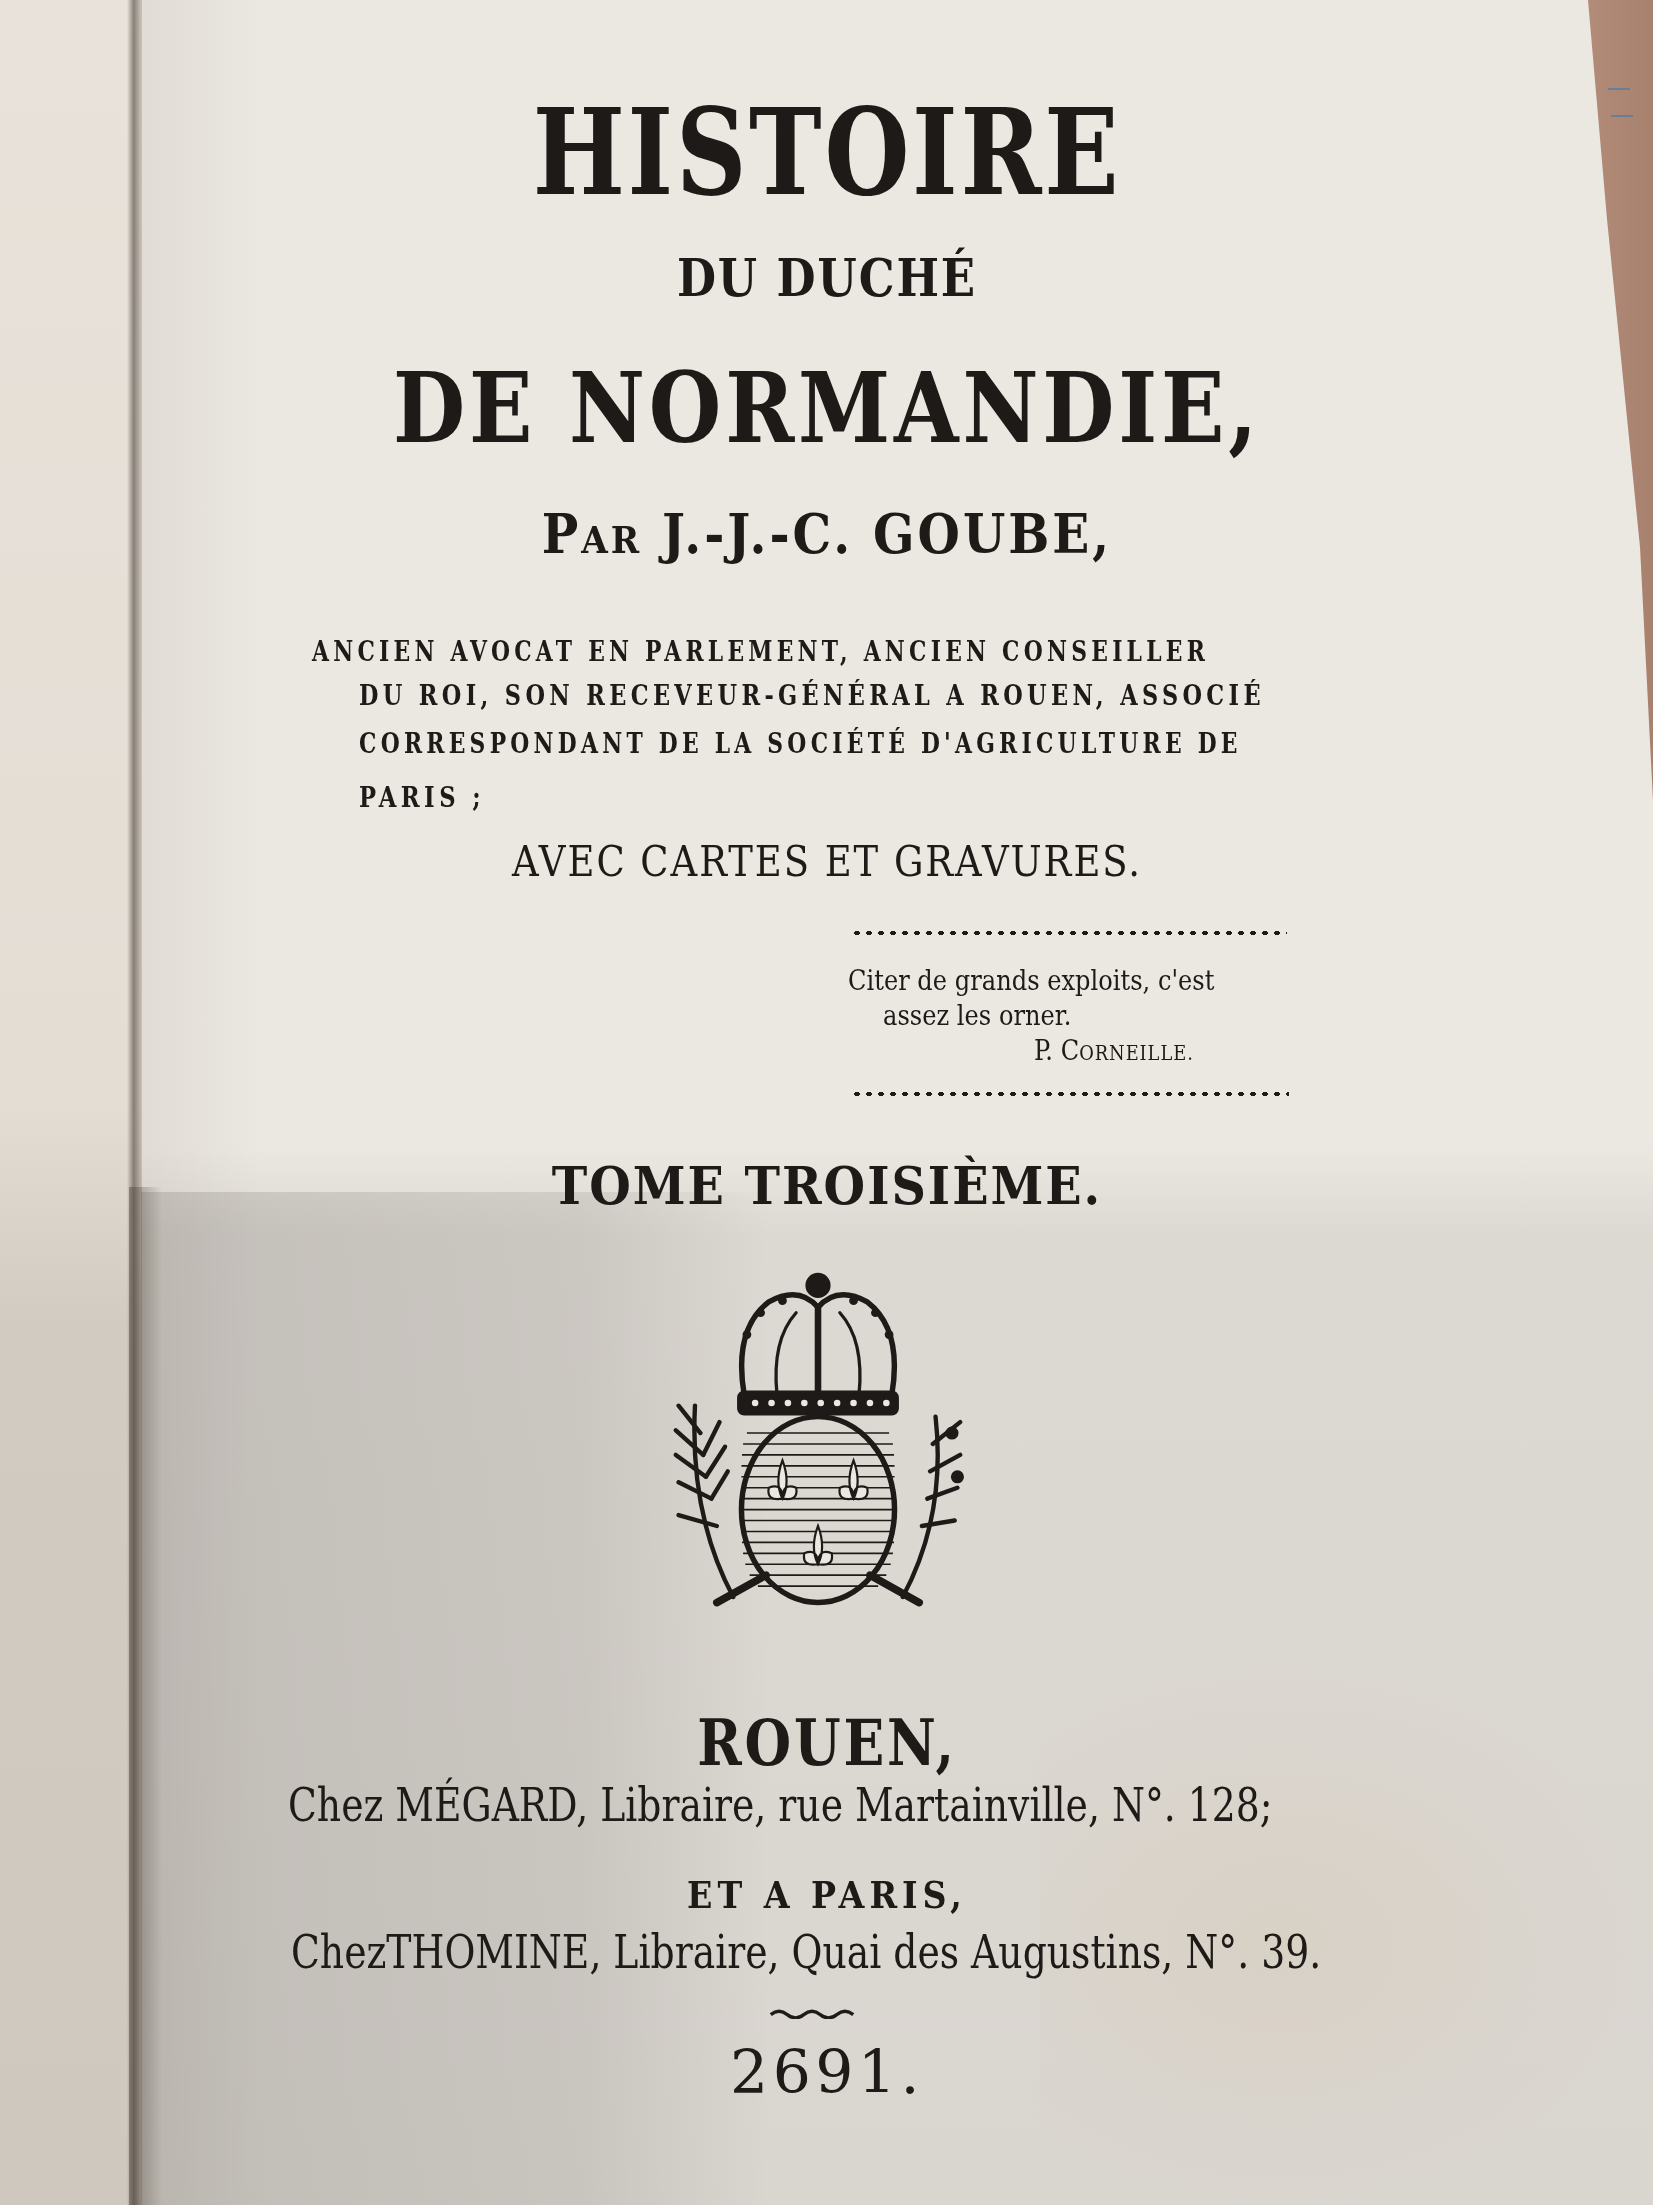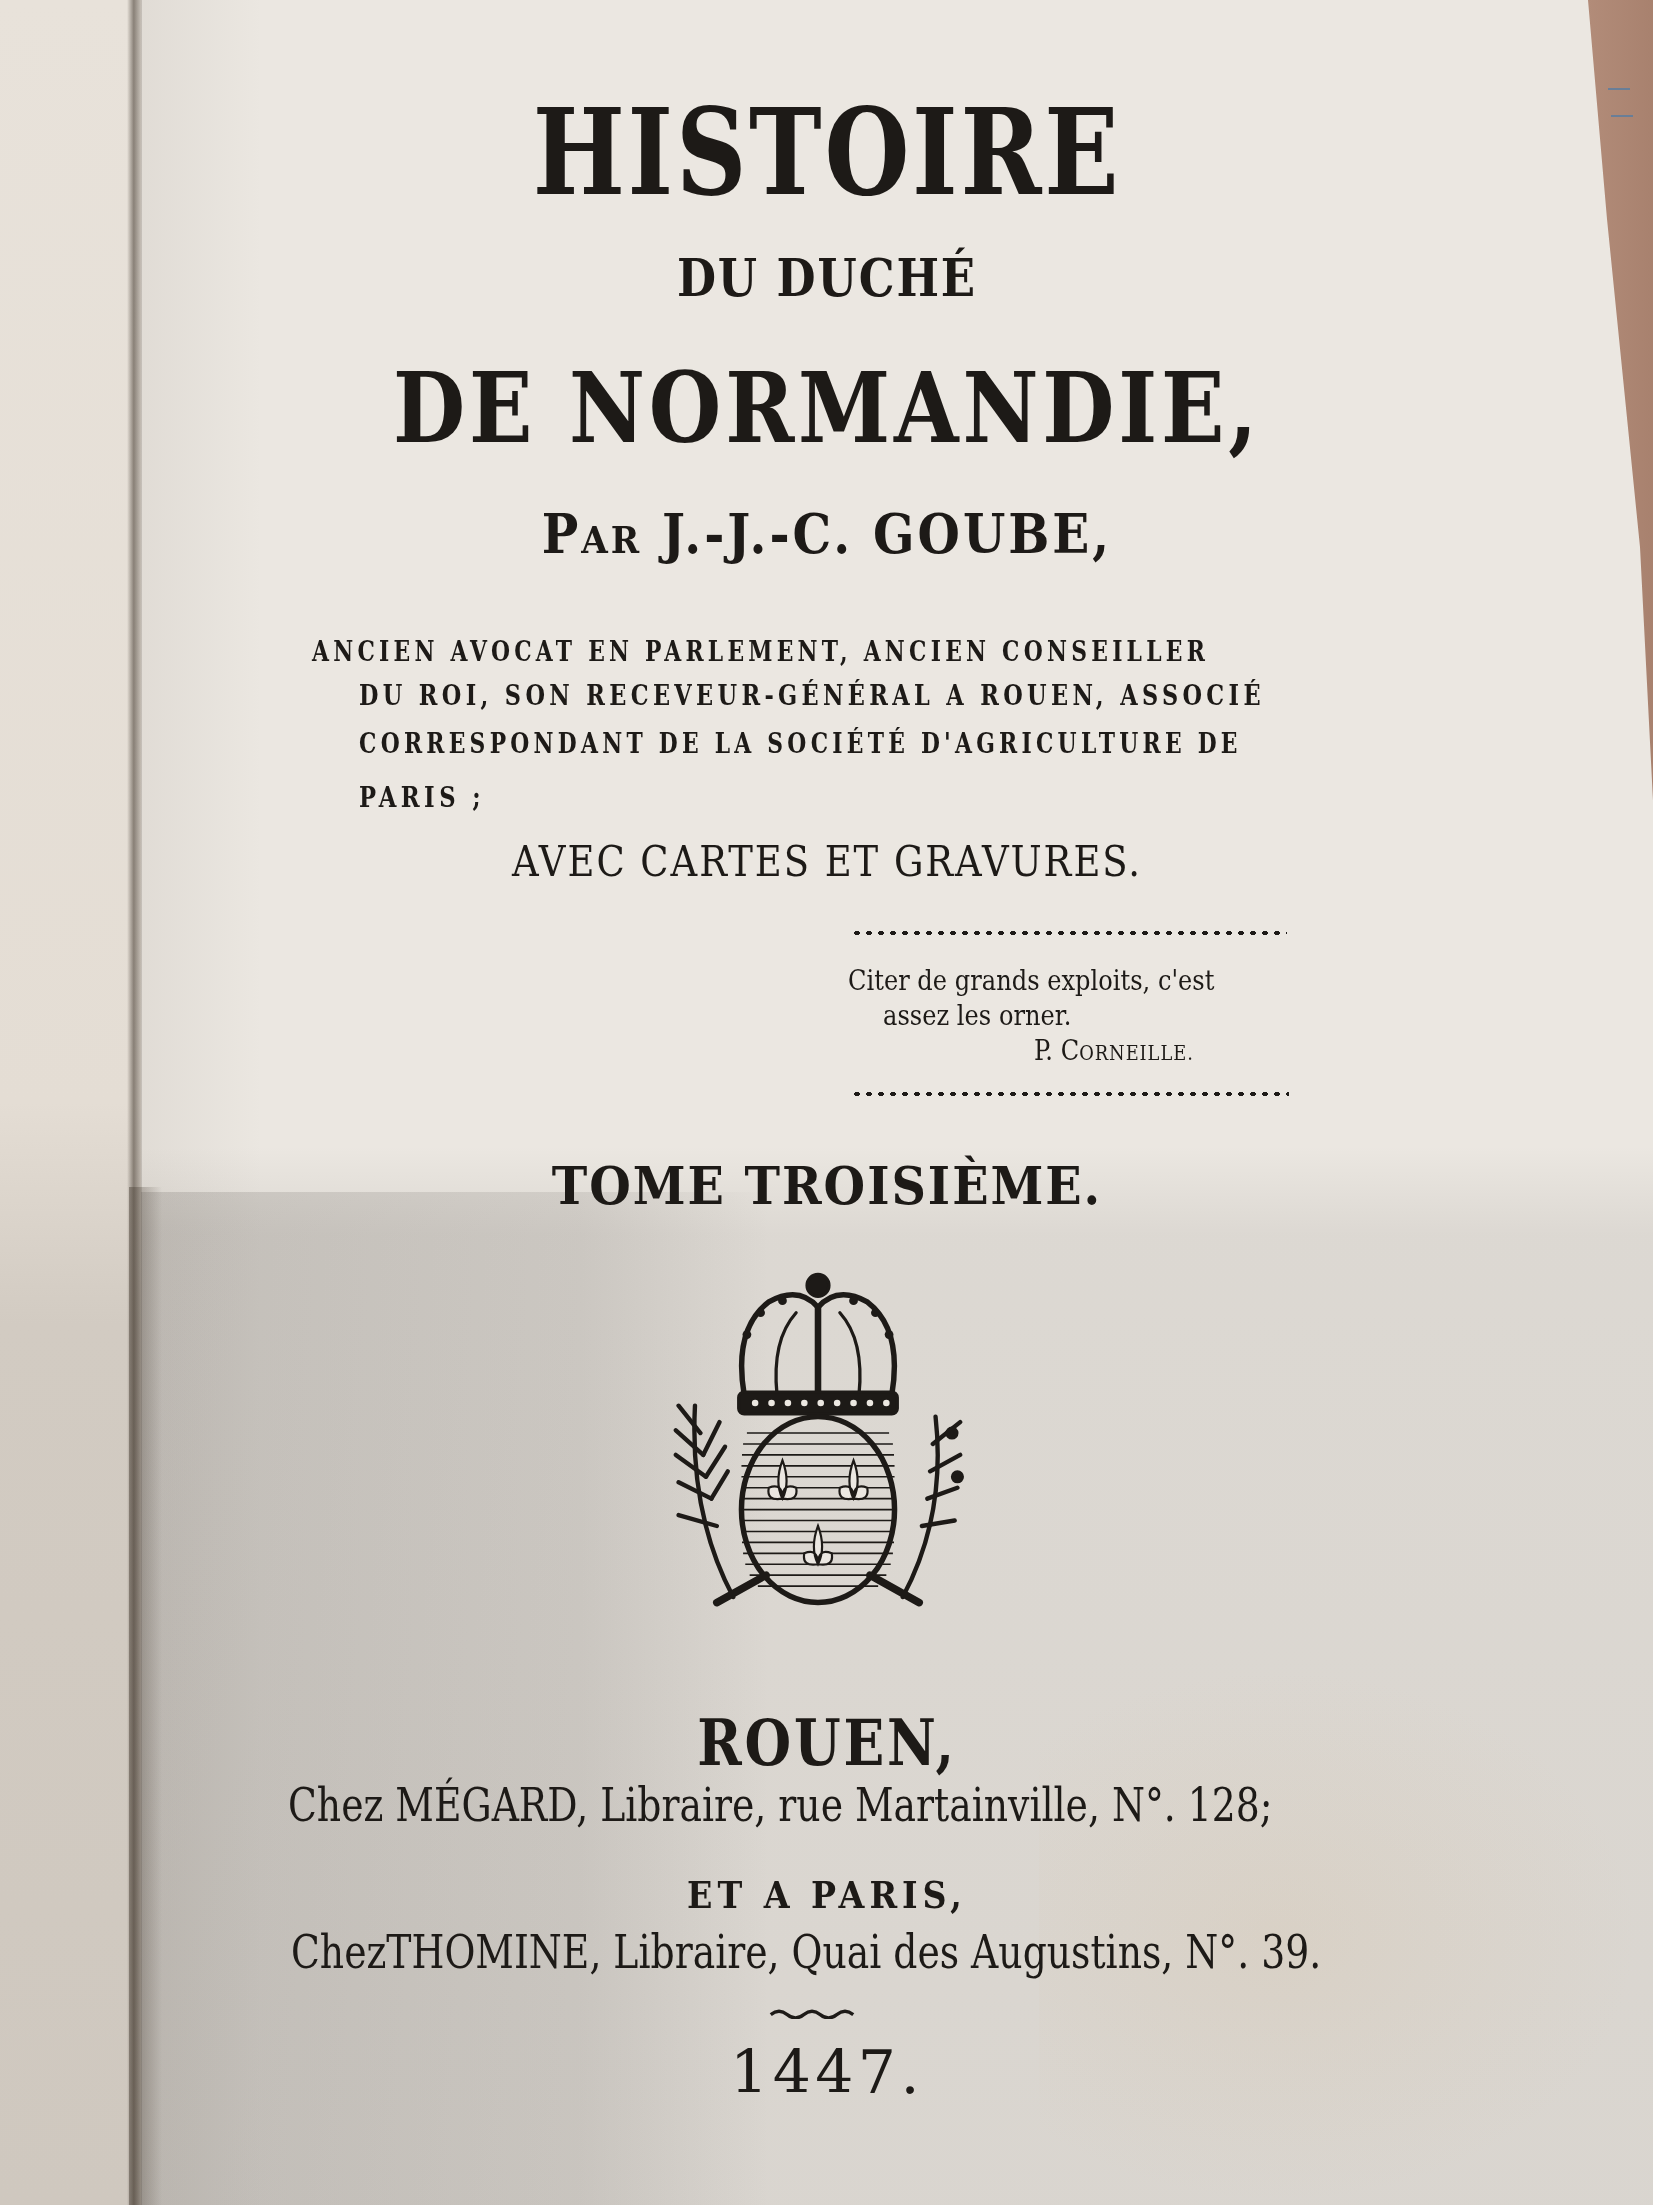--- a/index.html
+++ b/index.html
@@ -189,14 +189,14 @@
   </g>
 </svg>
 
 <div class="t center rouen">ROUEN,</div>
 <div class="imprint" style="left:288px;top:1778px;">Chez MÉGARD, Libraire, rue Martainville, N°. 128;</div>
 <div class="t center etparis">ET A PARIS,</div>
 <div class="imprint" style="left:291px;top:1925px;">ChezTHOMINE, Libraire, Quai des Augustins, N°. 39.</div>
 <svg class="small-rule" viewBox="0 0 160 20">
   <path d="M5 12 q15 -12 30 0 q15 12 30 0 q15 -12 30 0 q15 12 30 0 q15 -12 30 0" stroke="#1d1a17" stroke-width="6" fill="none"></path>
 </svg>
-<div class="t center year">1447.</div>
+<div class="t center year">2691.</div>
 
 
 </body></html>

